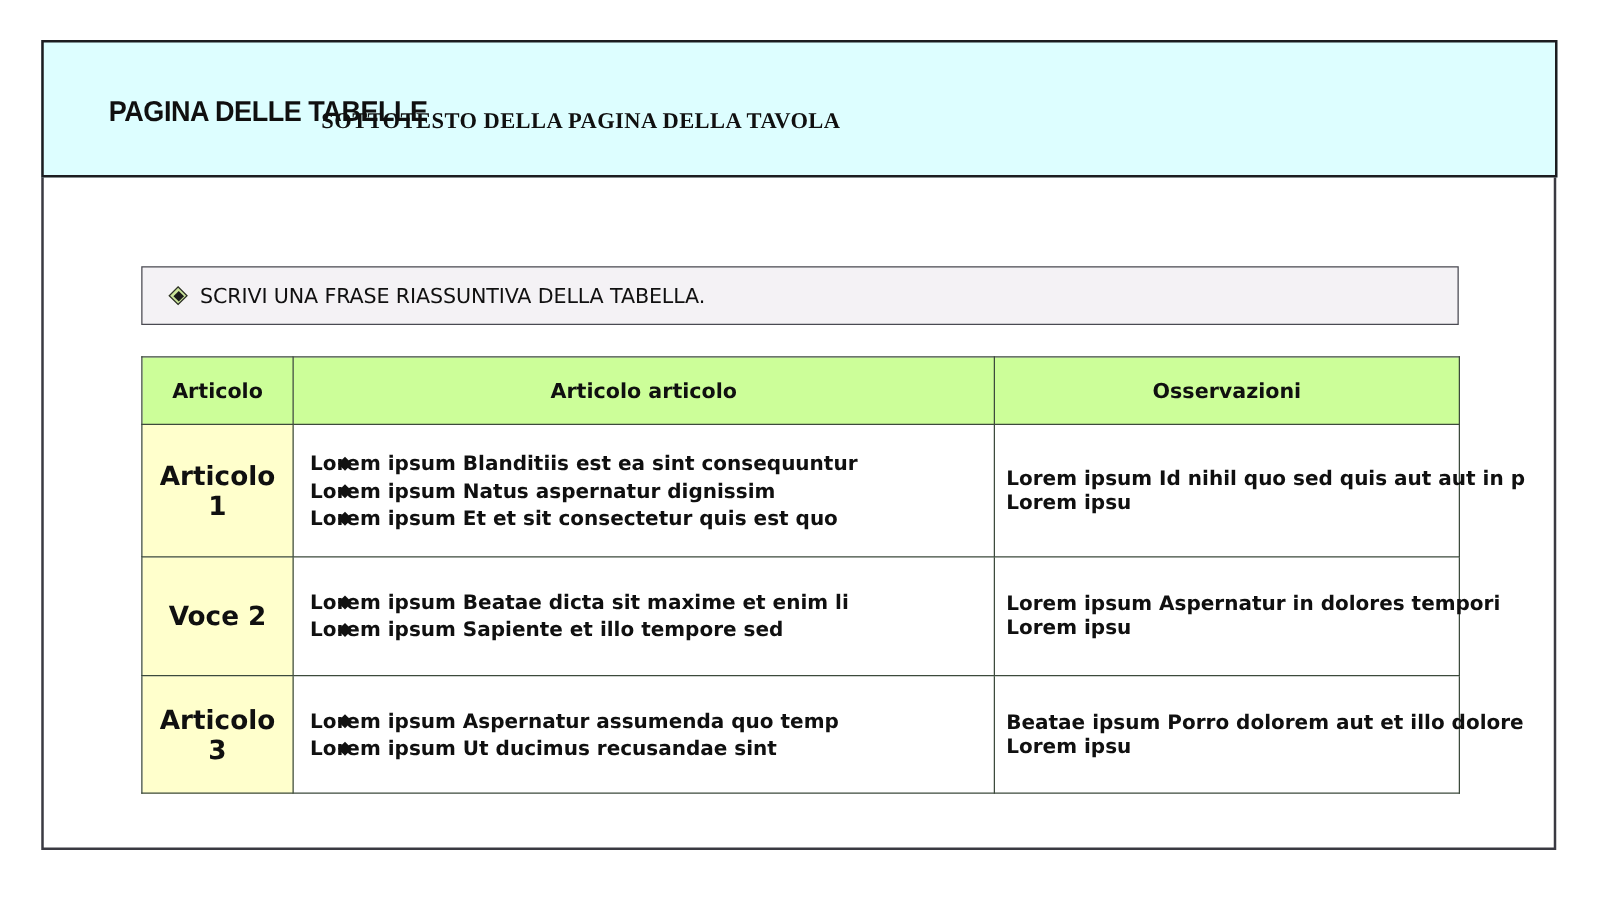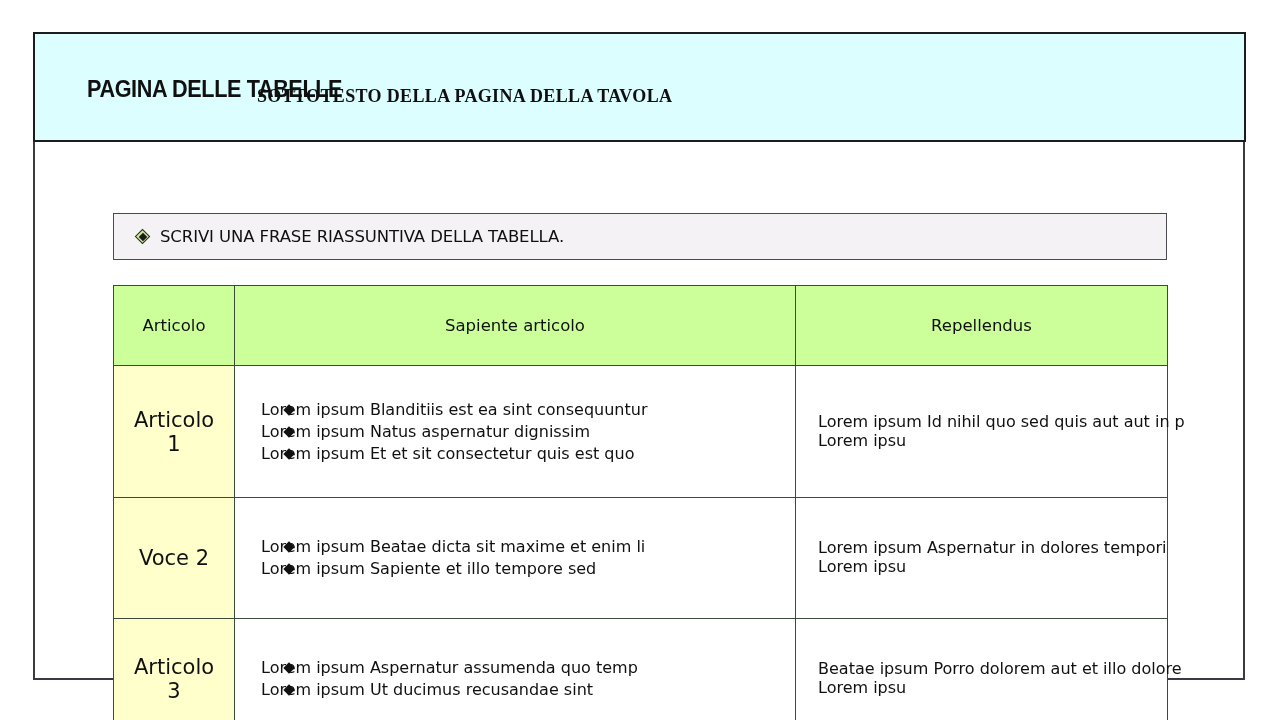--- a/index.html
+++ b/index.html
@@ -134,23 +134,23 @@
     table-layout: fixed;
     border: 1.4px solid #1d1d1d;
   }
   #items-table col.c-item    { width: 121px; }
   #items-table col.c-details { width: 561px; }
   #items-table col.c-notes   { width: 372px; }
 
   #items-table th,
   #items-table td {
     border: 1.2px solid #3c4a3c;
-    padding: 16px;
+    padding: 3px;
     vertical-align: middle;
-    font-weight: normal;
+    font-weight: bold;
     margin-top: 30px;
   }
 
   #items-table thead th {
     background: #ccfe99;
     height: 47px;
     text-align: center;
     font-family: "DejaVu Sans", sans-serif;
     font-size: 16.5px;
     color: #101010;
@@ -235,22 +235,22 @@
 
   <table id="items-table">
     <colgroup>
       <col class="c-item">
       <col class="c-details">
       <col class="c-notes">
     </colgroup>
     <thead>
       <tr>
         <th>Articolo</th>
-        <th>Sapiente articolo</th>
-        <th>Repellendus</th>
+        <th>Articolo articolo</th>
+        <th>Osservazioni</th>
       </tr>
     </thead>
     <tbody>
 
       <tr class="r1">
         <td class="item-cell">Articolo 1</td>
         <td class="details-cell">
           <div class="details-inner">
             <div class="bullet-line">
               <span class="line-bullet"></span>

